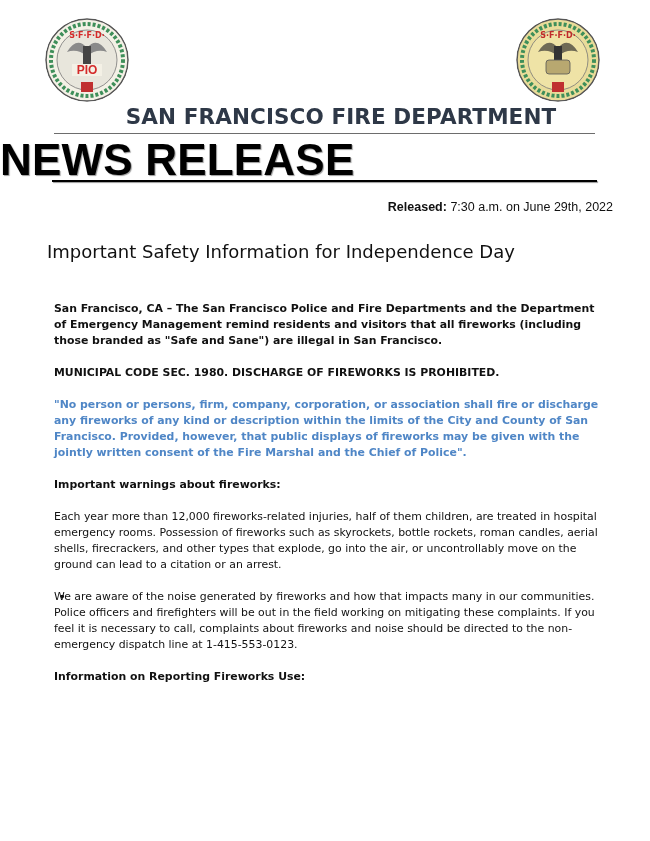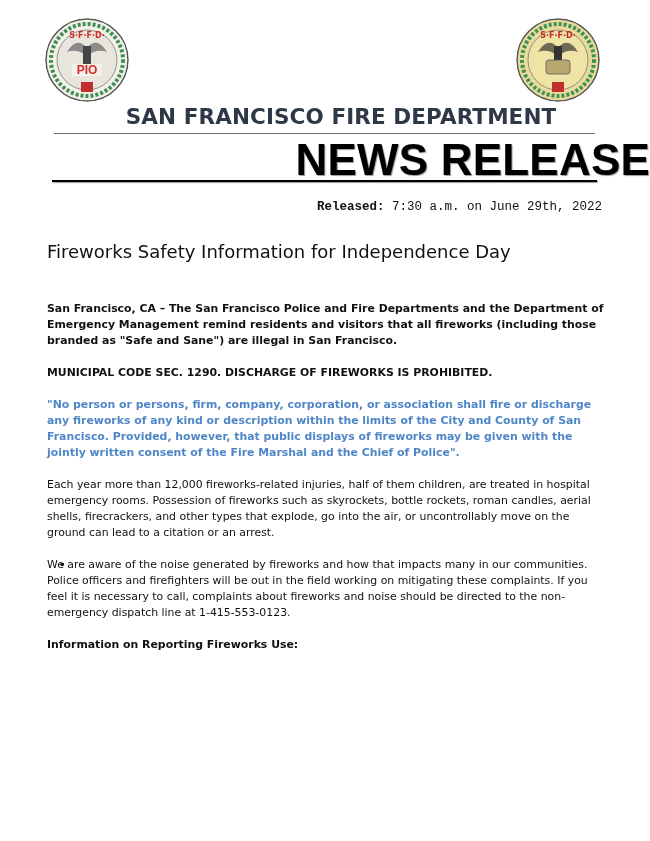--- a/index.html
+++ b/index.html
@@ -6,33 +6,33 @@
   body { width: 650px; height: 841px; position: relative; overflow: hidden;
          font-family: "Liberation Sans", "DejaVu Sans", sans-serif; color: #111; }
   .seal { position: absolute; width: 84px; height: 84px; border-radius: 50%; overflow: hidden; text-decoration: underline; }
   .seal svg { width: 100%; height: 100%; display: block; }
   #seal-left { left: 45px; top: 18px; }
   #seal-right { left: 516px; top: 18px; }
   .dept { position: absolute; left: 16px; width: 650px; top: 104px; text-align: center;
           font-family: "DejaVu Sans", sans-serif; font-weight: bold; font-size: 21.5px;
           color: #2e3847; letter-spacing: 0.1px; }
   .rule-top { position: absolute; left: 54px; width: 541px; top: 133px; height: 1px; background: #6d6d6d; }
-  .news { position: absolute; left: 0; width: 650px; top: 136px; text-align: right;
+  .news { position: absolute; left: 0; width: 650px; top: 136px; text-align: left;
           font-family: "Liberation Sans", sans-serif; font-weight: bold; font-size: 44px;
           color: #000; letter-spacing: 0.2px; text-shadow: 1px 1px 1px #9a9a9a; line-height: 48px; }
   .rule-news { position: absolute; left: 52px; width: 545px; top: 180px; height: 2px; background: #000;
                box-shadow: 1px 1px 1px #999; }
-  .released { position: absolute; right: 48px; top: 200px; font-size: 12.5px; color: #111;
-              font-family: Liberation Mono, monospace; text-align: center; }
+  .released { position: absolute; right: 37px; top: 200px; font-size: 12.5px; color: #111;
+              font-family: Liberation Sans, sans-serif; text-align: center; }
   .released b { font-weight: bold; }
   .title { position: absolute; left: 47px; top: 241px; font-family: "DejaVu Sans", sans-serif;
            font-size: 18px; font-weight: normal; color: #111; }
   .content { position: absolute; left: 47px; width: 558px; top: 301px;
              font-family: "DejaVu Sans", sans-serif; font-size: 10.9px; line-height: 16px; color: #111; }
-  .content p { margin: 0 0 16px 0; }
+  .content p { margin: 0 0 16px 7px; }
   .bold { font-weight: bold; }
   .quote { color: #4f86c6; font-weight: bold; }
   .content ul { margin: 0; padding: 0 0 0 0; list-style: none; }
   .content li { position: relative; padding-left: 39px; margin: 0 0 16px 0; }
   .bullet { position: absolute; left: 12px; top: 0; }
 </style>
 </head>
 <body>
 
 <div id="seal-left" class="seal">
@@ -65,26 +65,27 @@
 <div class="dept">SAN FRANCISCO FIRE DEPARTMENT</div>
 <div class="rule-top"></div>
 <div class="news">NEWS RELEASE</div>
 <div class="rule-news"></div>
 
 <div class="released">
   <b>Released:</b>
   <span>7:30 a.m. on June 29th, 2022</span>
 </div>
 
-<div class="title">Fireworks Safety Information for Independence Day</div>
+<div class="title">Important Safety Information for Independence Day</div>
 
 <div class="content">
   <p class="bold">San Francisco, CA – The San Francisco Police and Fire Departments and the Department of Emergency Management remind residents and visitors that all fireworks (including those branded as "Safe and Sane") are illegal in San Francisco.</p>
-  <p class="bold">MUNICIPAL CODE SEC. 1290.  DISCHARGE OF FIREWORKS IS PROHIBITED.</p>
+  <p class="bold">MUNICIPAL CODE SEC. 1980.  DISCHARGE OF FIREWORKS IS PROHIBITED.</p>
   <p class="quote">"No person or persons, firm, company, corporation, or association shall fire or discharge any fireworks of any kind or description within the limits of the City and County of San Francisco.   Provided, however, that public displays of fireworks may be given with the jointly written consent of the Fire Marshal and the Chief of Police".</p>
+  <p class="bold">Important warnings about fireworks:</p>
   <p>Each year more than 12,000 fireworks-related injuries, half of them children, are treated in hospital emergency rooms. Possession of fireworks such as skyrockets, bottle rockets, roman candles, aerial shells, firecrackers, and other types that explode, go into the air, or uncontrollably move on the ground can lead to a citation or an arrest.</p>
   <ul>
     <li>
       <span class="bullet">•</span>
     </li>
     <li>
       <span class="bullet">•</span>
     </li>
     <li>
       <span class="bullet">•</span>

